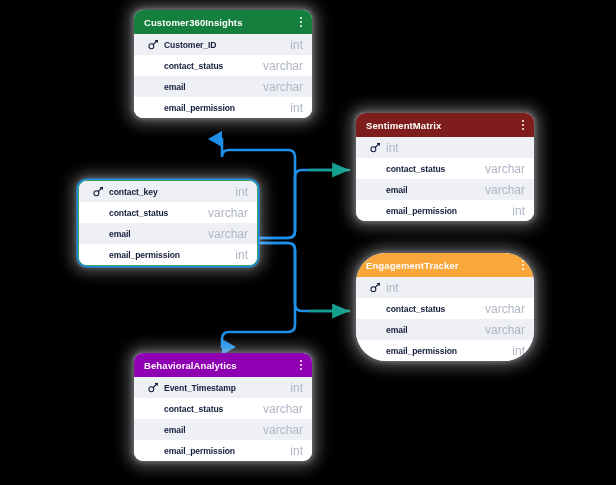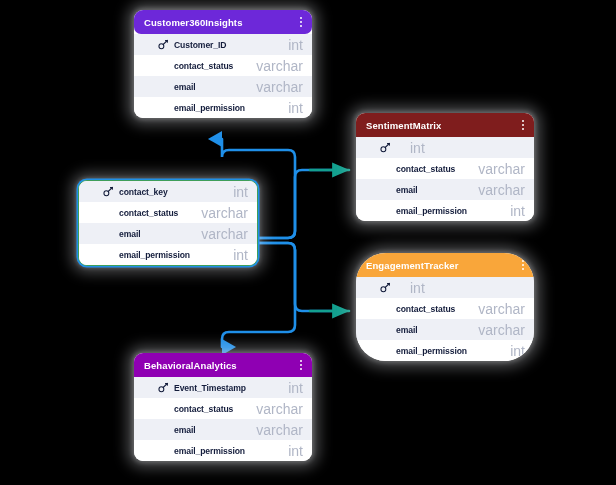--- a/index.html
+++ b/index.html
@@ -82,21 +82,21 @@
     width: 2px;
     height: 2px;
     border-radius: 50%;
     background: #ffffff;
   }
 
   .row {
     height: 21px;
     display: flex;
     align-items: center;
-    padding: 0 9px 0 24px;
+    padding: 0 9px 0 14px;
     box-sizing: border-box;
     font-size: 8.6px;
     color: #1b2340;
     position: relative;
   }
   .row.odd { background: #eef0f6; }
   .row.even { background: #ffffff; }
 
   .row .keycell {
     width: 16px;
@@ -115,23 +115,23 @@
     color: #141d3c;
     white-space: nowrap;
     overflow: hidden;
     text-overflow: ellipsis;
     letter-spacing: -0.1px;
   }
 
   .col-type {
     flex: 0 0 auto;
     color: #b0b6c6;
-    font-size: 14px;
+    font-size: 12px;
     font-weight: 400;
-    margin-left: 14px;
+    margin-left: 0;
   }
 </style>
 </head>
 <body>
 
 <div id="canvas">
 
   <svg id="edge-layer" width="616" height="485" viewBox="0 0 616 485" xmlns="http://www.w3.org/2000/svg">
     <defs>
       <marker id="arrow-blue-up" markerWidth="7" markerHeight="7" refX="3.5" refY="6" orient="auto">
@@ -151,21 +151,21 @@
     <path d="M310,170 L349,170" fill="none" stroke="#13a08f" stroke-width="2.6" stroke-linecap="round" marker-end="url(#arrow-teal)"></path>
 
     <path d="M258,243 L288,243 Q295,243 295,250 L295,304 Q295,311 302,311 L344,311" fill="none" stroke="#1f8fe8" stroke-width="2.6" stroke-linecap="round"></path>
     <path d="M310,311 L349,311" fill="none" stroke="#13a08f" stroke-width="2.6" stroke-linecap="round" marker-end="url(#arrow-teal)"></path>
 
     <path d="M258,243 L288,243 Q295,243 295,250 L295,325 Q295,332 288,332 L229,332 Q222,332 222,339 L222,347" fill="none" stroke="#1f8fe8" stroke-width="2.6" stroke-linecap="round" marker-end="url(#arrow-blue-down)"></path>
   </svg>
 
   <div id="nodes-root">
       <div class="node" style="left: 134px; top: 10px;">
-        <div class="node-header" style="background: #6d28d9; border-radius: 7px;">
+        <div class="node-header" style="background: #15803d;">
           <div class="node-title">Customer360Insights</div>
           <div class="kebab">
             <span></span>
             <span></span>
             <span></span>
           </div>
         </div>
         <div class="row odd">
           <div class="keycell">
             <svg class="key-icon" width="11" height="11" viewBox="0 0 14 14" xmlns="http://www.w3.org/2000/svg">

